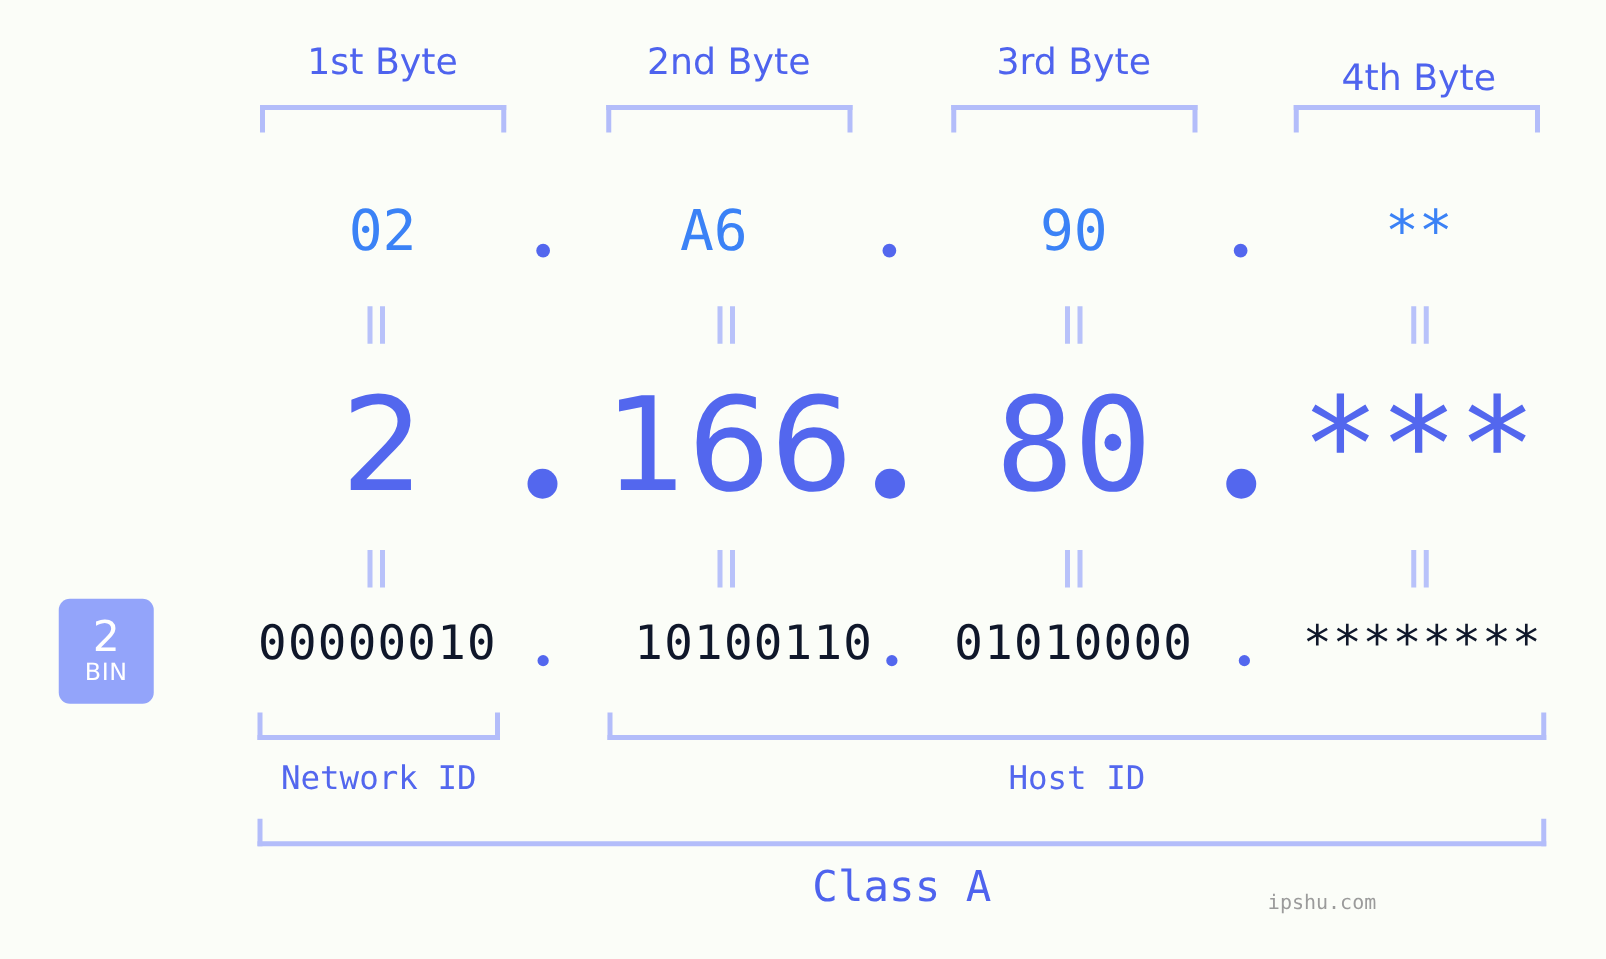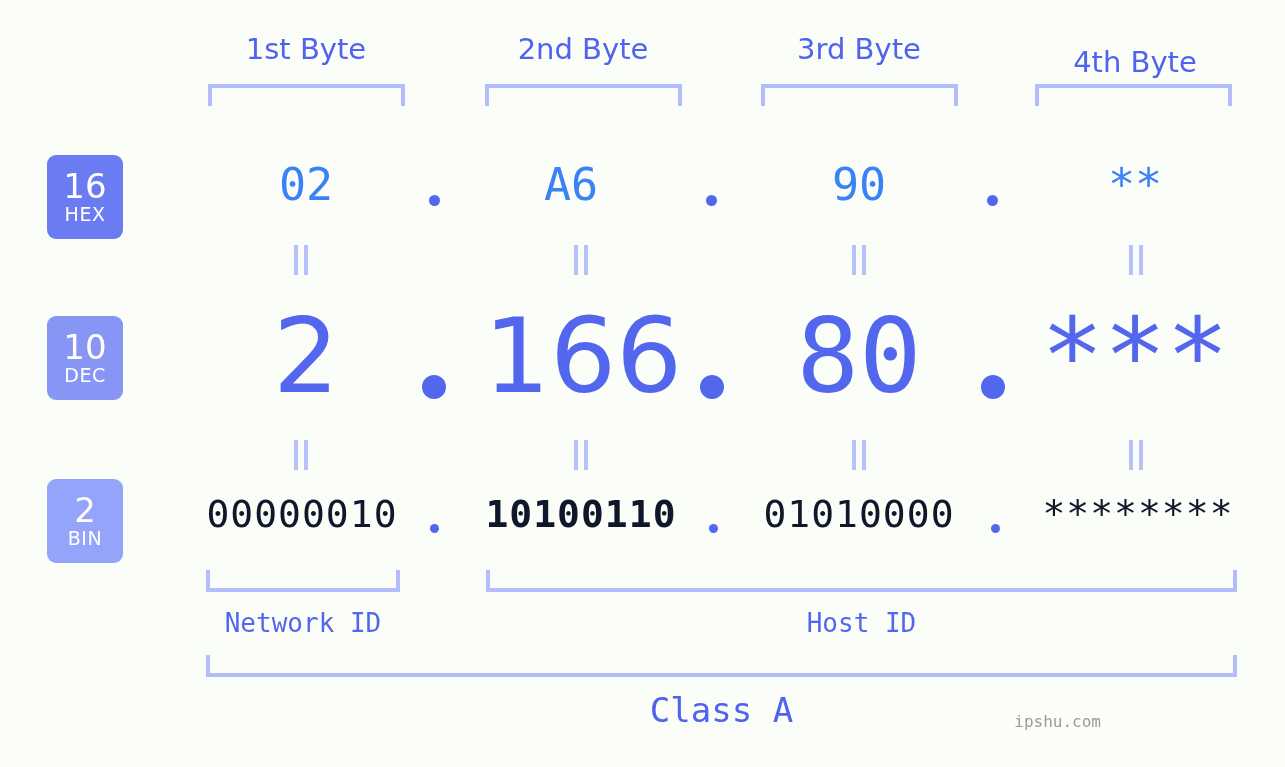--- a/index.html
+++ b/index.html
@@ -186,28 +186,20 @@
   <div class="byte-label" style="left:186px;">1st Byte</div>
   <div class="byte-label" style="left:463px;">2nd Byte</div>
   <div class="byte-label" style="left:739px;">3rd Byte</div>
   <div class="byte-label" style="left:1015px;margin-top:13px;">4th Byte</div>
 
   <div class="bracket-top" style="left:208px;  width:197px;"></div>
   <div class="bracket-top" style="left:485px;  width:197px;"></div>
   <div class="bracket-top" style="left:761px;  width:197px;"></div>
   <div class="bracket-top" style="left:1035px; width:197px;"></div>
 
-  <div class="badge" id="badge-hex">
-    <span class="num">16</span>
-    <span class="name">HEX</span>
-  </div>
-  <div class="badge" id="badge-dec">
-    <span class="num">10</span>
-    <span class="name">DEC</span>
-  </div>
   <div class="badge" id="badge-bin">
     <span class="num">2</span>
     <span class="name">BIN</span>
   </div>
 
   <div class="row-hex">
     <div class="cell" style="left:186px;">02</div>
     <div class="cell" style="left:451px;">A6</div>
     <div class="cell" style="left:739px;">90</div>
     <div class="cell" style="left:1015px;">**</div>
@@ -257,21 +249,21 @@
       <i></i>
       <i></i>
     </div>
   <div class="eq" style="left:1126px; top:440px;">
       <i></i>
       <i></i>
     </div>
 
   <div class="row-bin">
     <div class="cell" style="left:182px;">00000010</div>
-    <div class="cell" style="left:461px;font-weight:bold;">10100110</div>
+    <div class="cell" style="left:483px;">10100110</div>
     <div class="cell" style="left:739px;">01010000</div>
     <div class="cell" style="left:1018px;">********</div>
 
     <span class="dot xs" style="left:430px; top:524px;"></span>
     <span class="dot xs" style="left:709px; top:524px;"></span>
     <span class="dot xs" style="left:991px; top:524px;"></span>
   </div>
 
   <div class="bracket-bottom" style="left:206px; width:194px; top:570px;"></div>
   <div class="bracket-bottom" style="left:486px; width:751px; top:570px;"></div>

